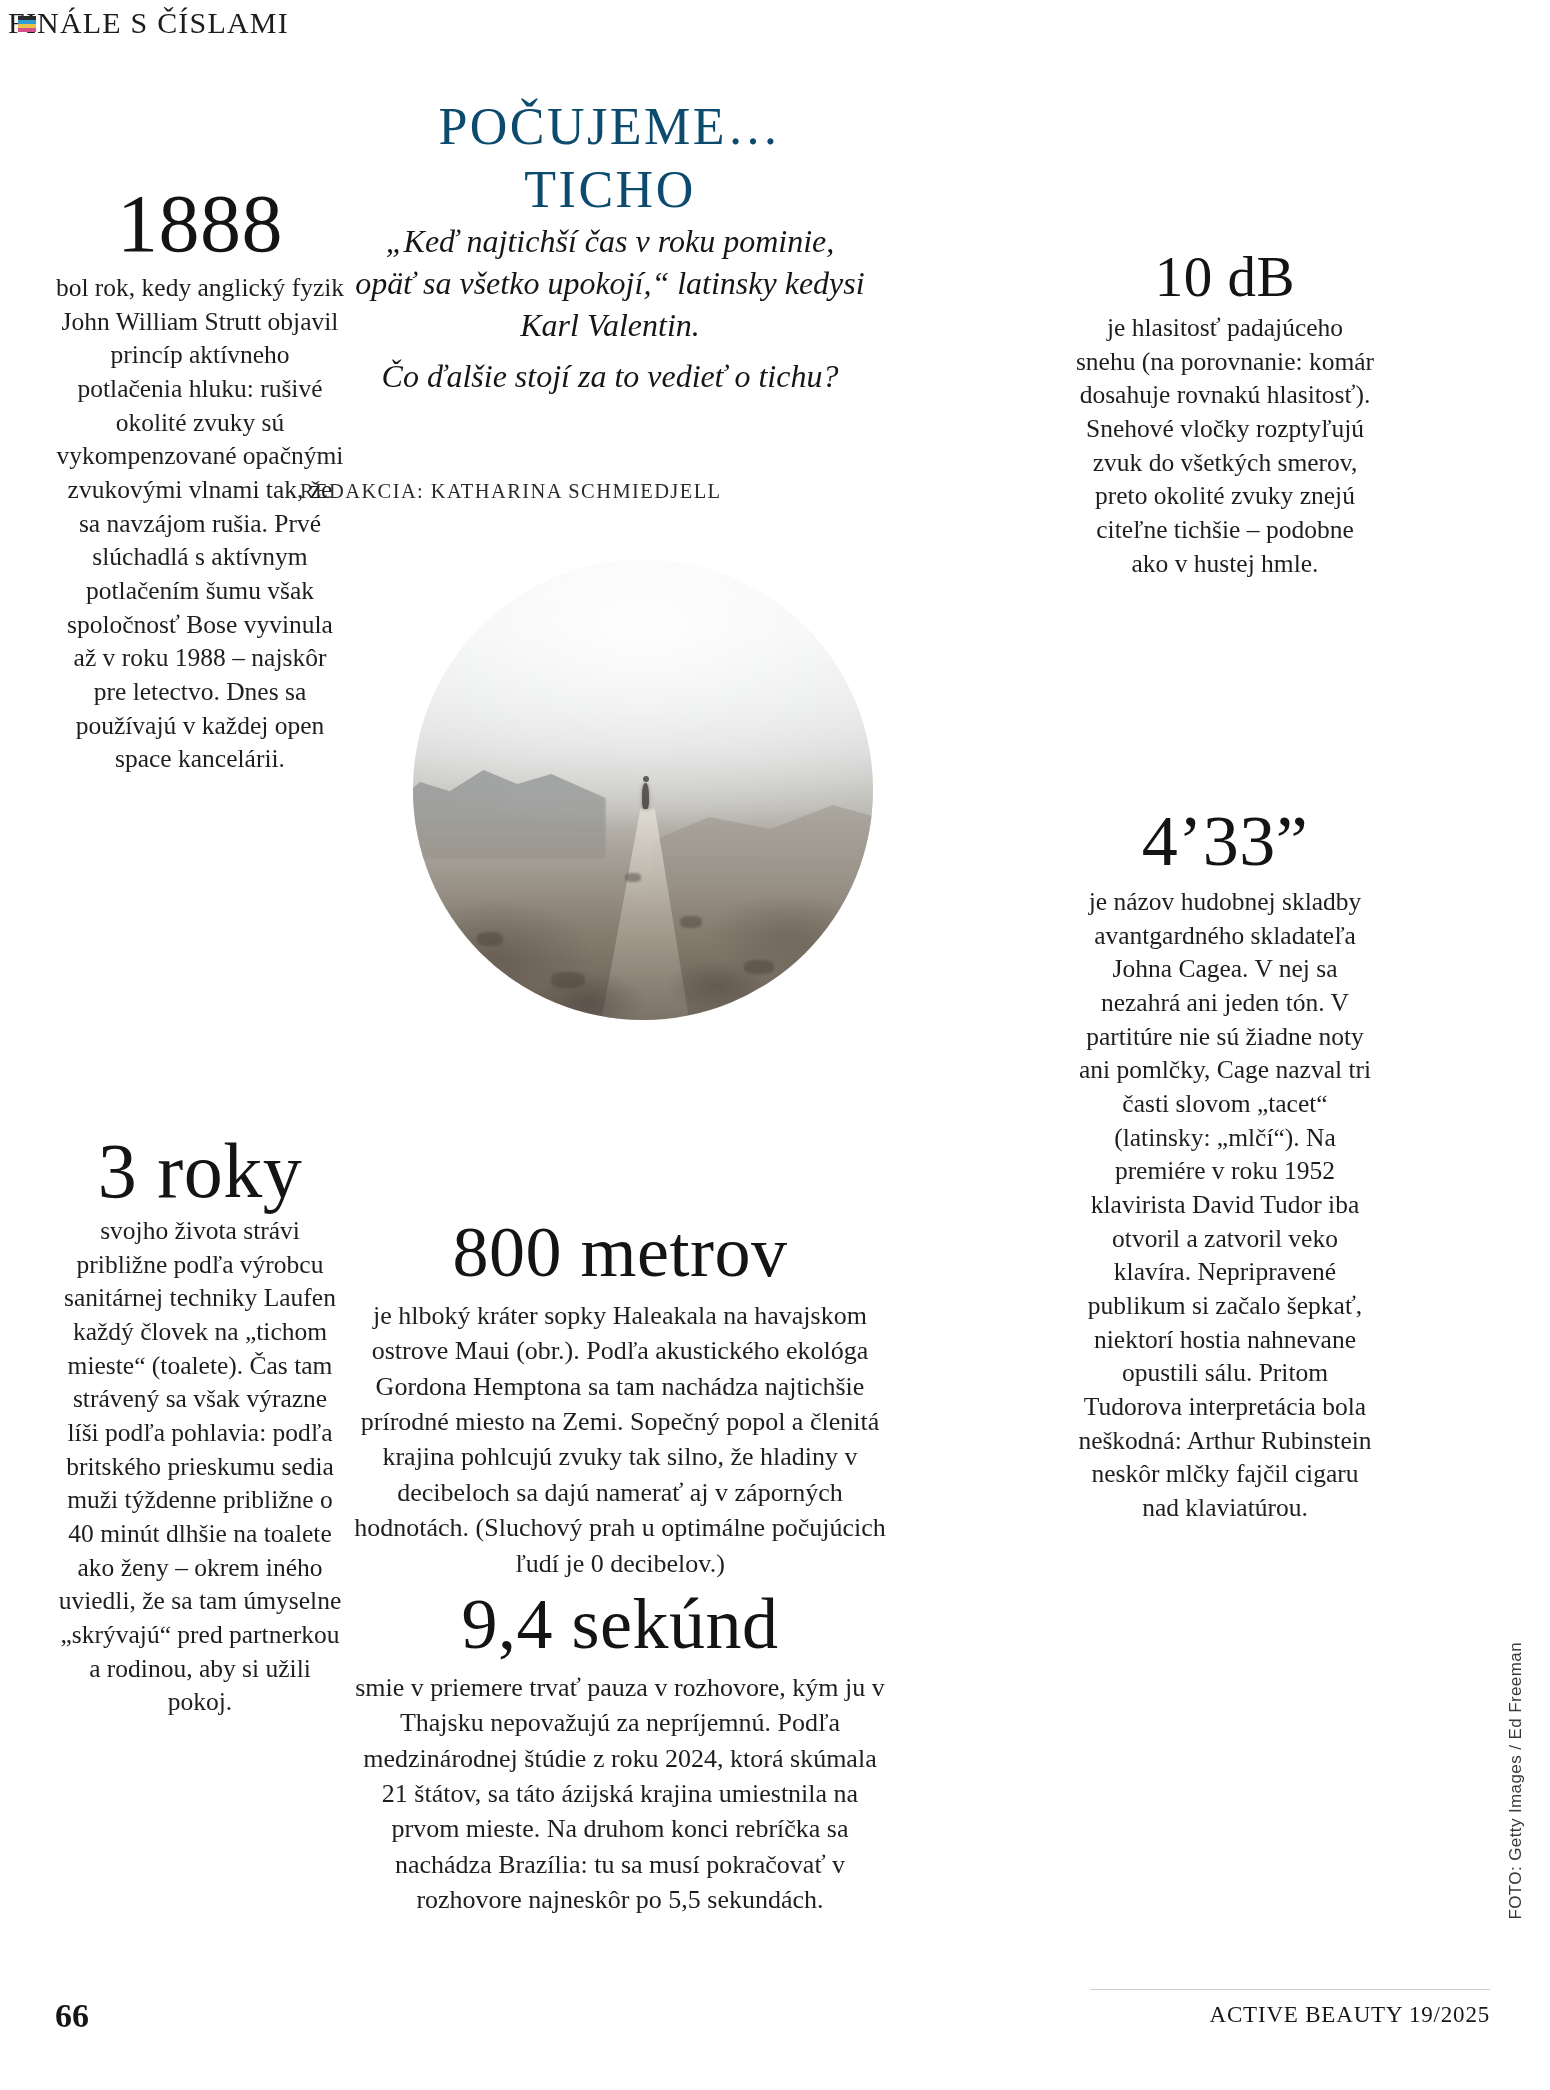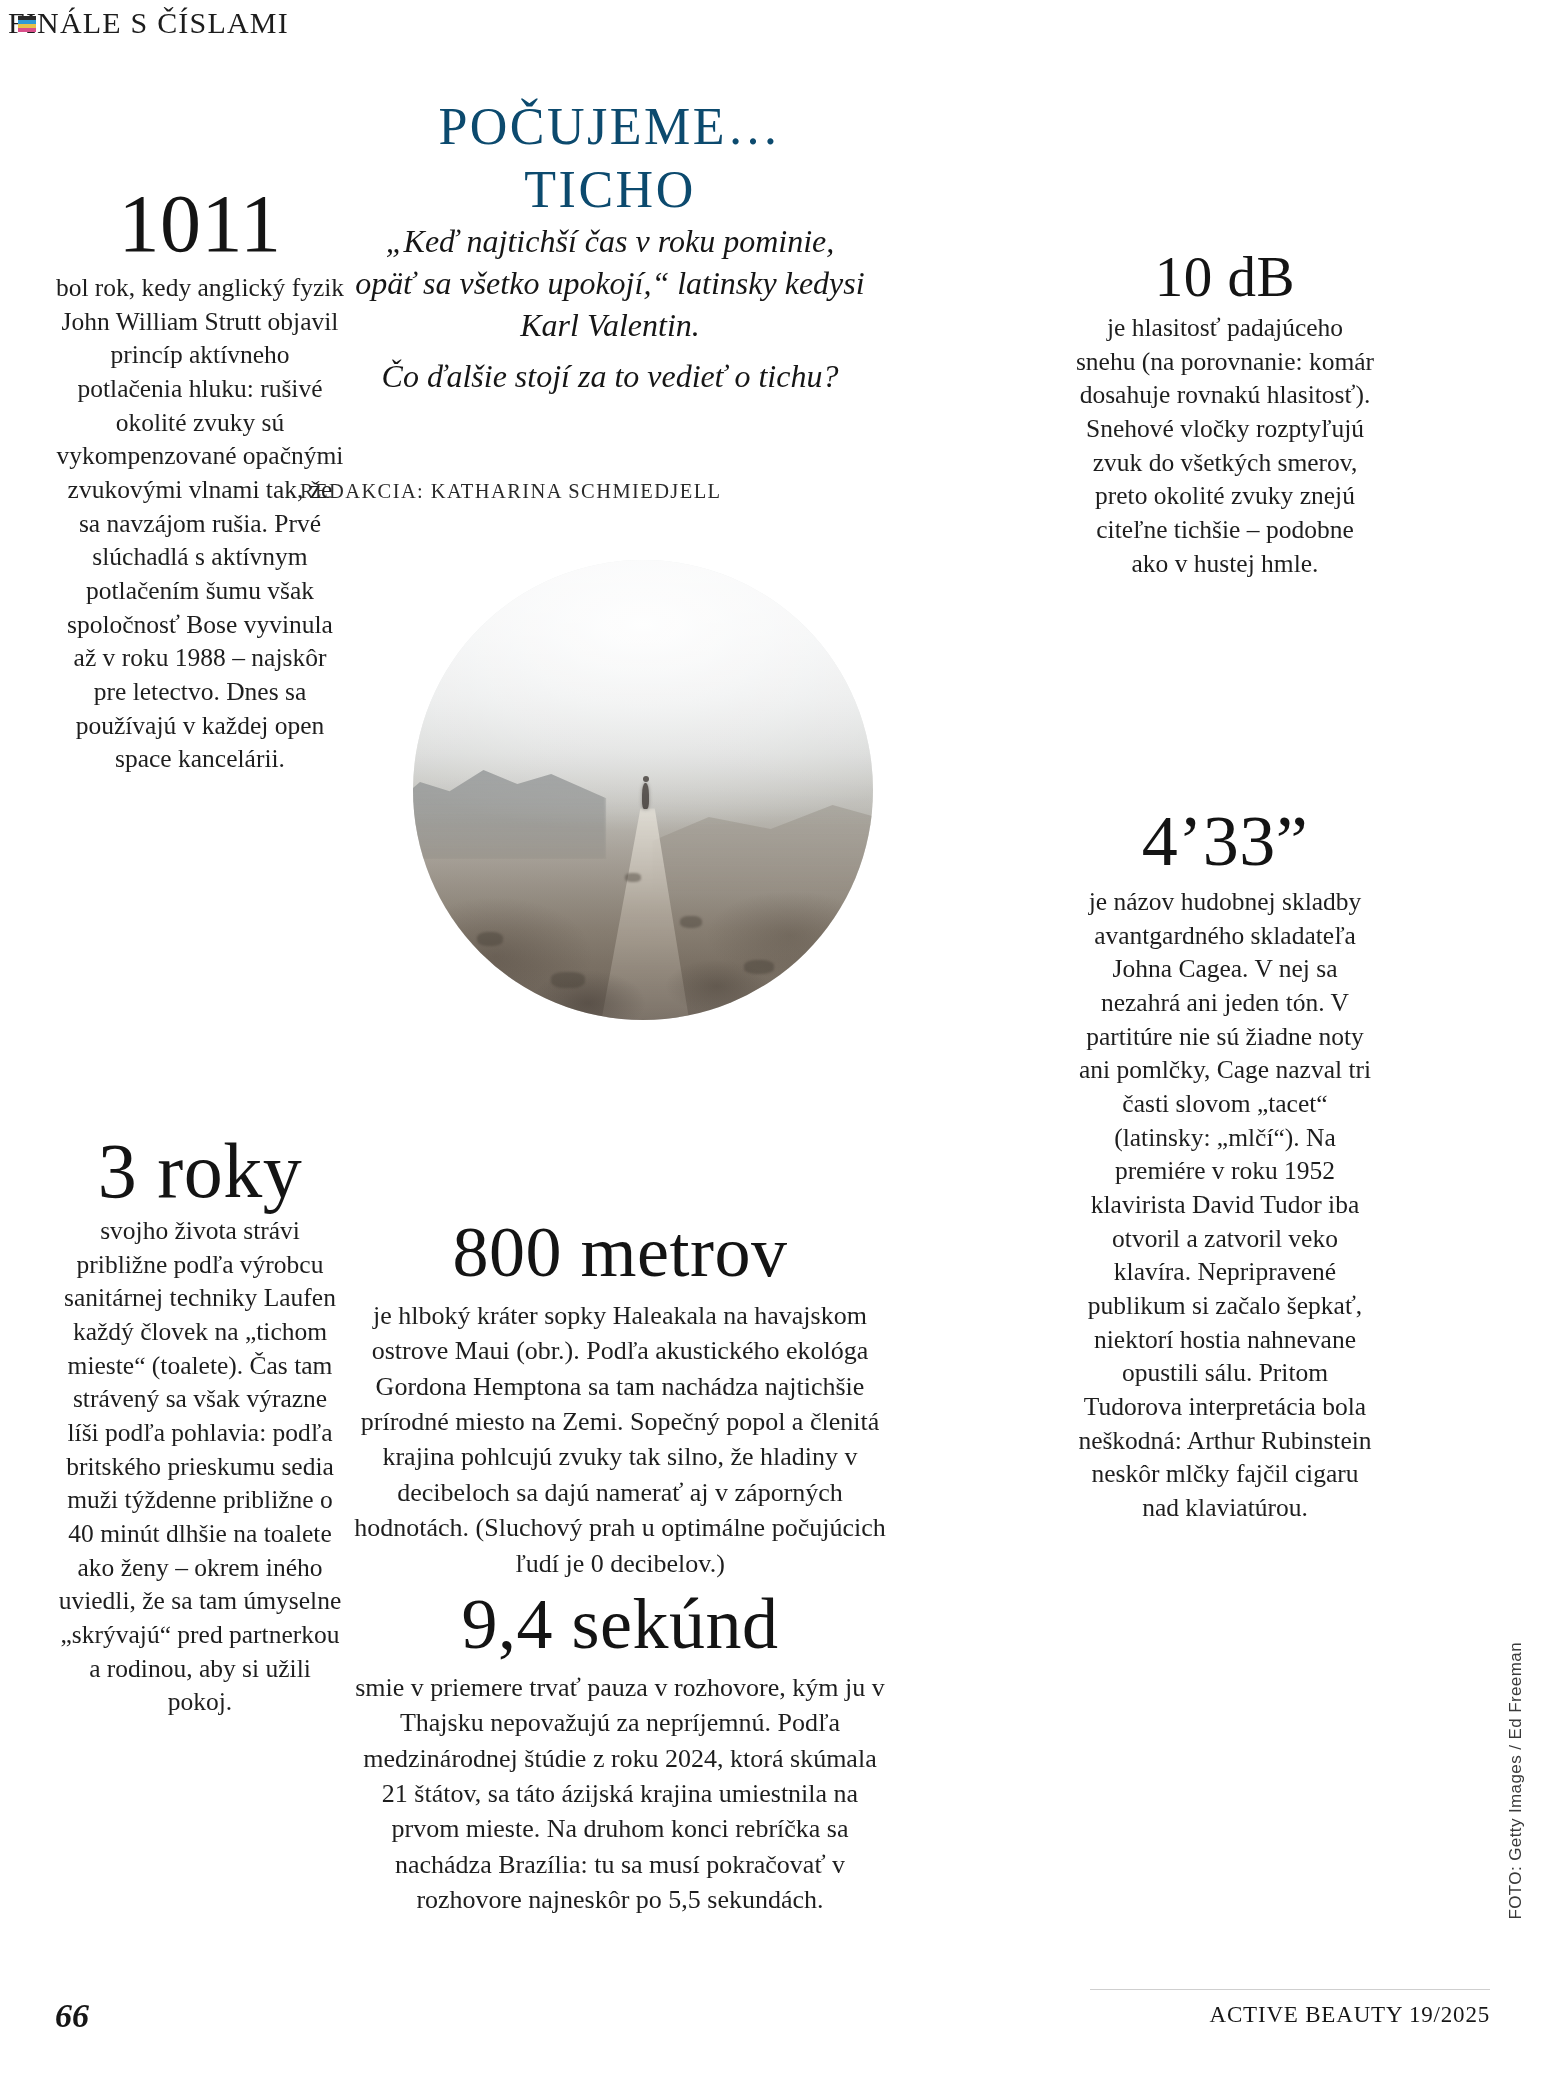--- a/index.html
+++ b/index.html
@@ -203,21 +203,20 @@
     white-space: nowrap;
   }
   .folio {
     position: absolute;
     left: 55px;
     bottom: 55px;
     font-family: "Liberation Serif", serif;
     font-size: 34px;
     font-weight: 700;
     color: #161616;
-    font-style: italic;
   }
   .issue {
     position: absolute;
     right: 60px;
     bottom: 62px;
     font-family: "Liberation Serif", serif;
     font-size: 23px;
     letter-spacing: .8px;
     color: #161616;
   }
@@ -268,21 +267,21 @@
       <div class="rock" style="left:58%; bottom:20%; width:22px; height:12px;"></div>
       <div class="rock" style="left:72%; bottom:10%; width:30px; height:14px;"></div>
       <div class="rock" style="left:46%; bottom:30%; width:16px; height:9px;"></div>
       <div class="figure"></div>
       <div class="fog"></div>
     </div>
   </div>
 
   <div class="col col-left">
     <div style="position:absolute; top:183px; left:0; width:100%;">
-      <div class="bignum" style="font-size:82px;">1011</div>
+      <div class="bignum" style="font-size:82px;">1888</div>
       <div class="body-text" style="margin-top:6px;">bol rok, kedy anglický fyzik John William Strutt objavil princíp aktívneho potlačenia hluku: rušivé okolité zvuky sú vykompenzované opačnými zvukovými vlnami tak, že sa navzájom rušia. Prvé slúchadlá s aktívnym potlačením šumu však spoločnosť Bose vyvinula až v roku 1988 – najskôr pre letectvo. Dnes sa používajú v každej open space kancelárii.</div>
     </div>
     <div style="position:absolute; top:1132px; left:0; width:100%;">
       <div class="bignum" style="font-size:78px;">3 roky</div>
       <div class="body-text" style="margin-top:4px;">svojho života strávi približne podľa výrobcu sanitárnej techniky Laufen každý človek na „tichom mieste“ (toalete). Čas tam strávený sa však výrazne líši podľa pohlavia: podľa britského prieskumu sedia muži týždenne približne o 40 minút dlhšie na toalete ako ženy – okrem iného uviedli, že sa tam úmyselne „skrývajú“ pred partnerkou a rodinou, aby si užili pokoj.</div>
     </div>
   </div>
 
   <div class="col col-mid">
     <div style="position:absolute; top:1196px; left:-20px; width:540px;margin-top:20px;">

